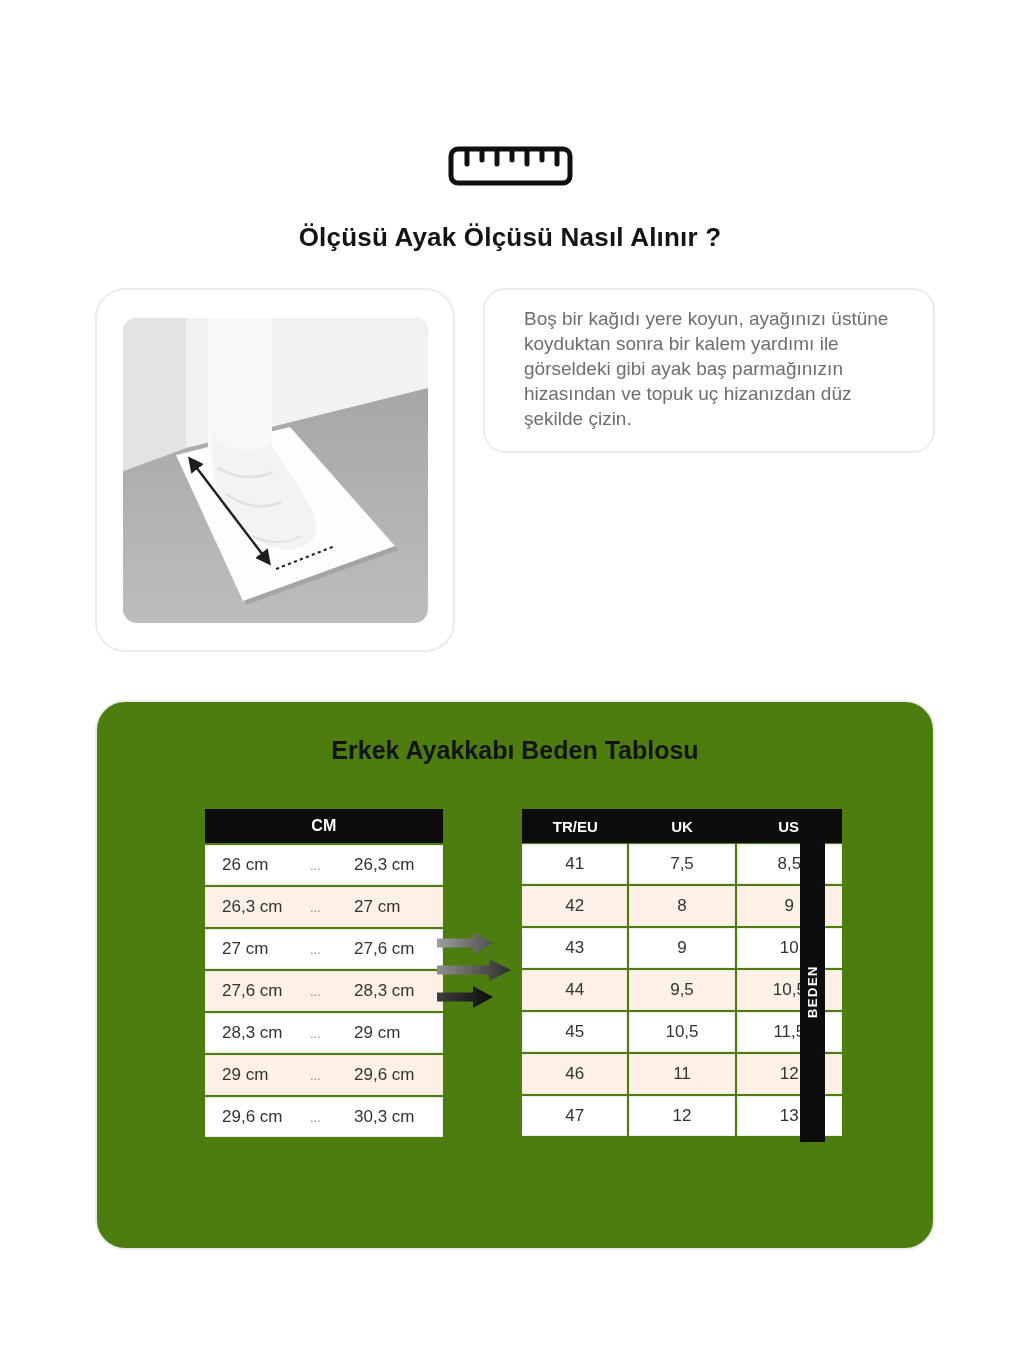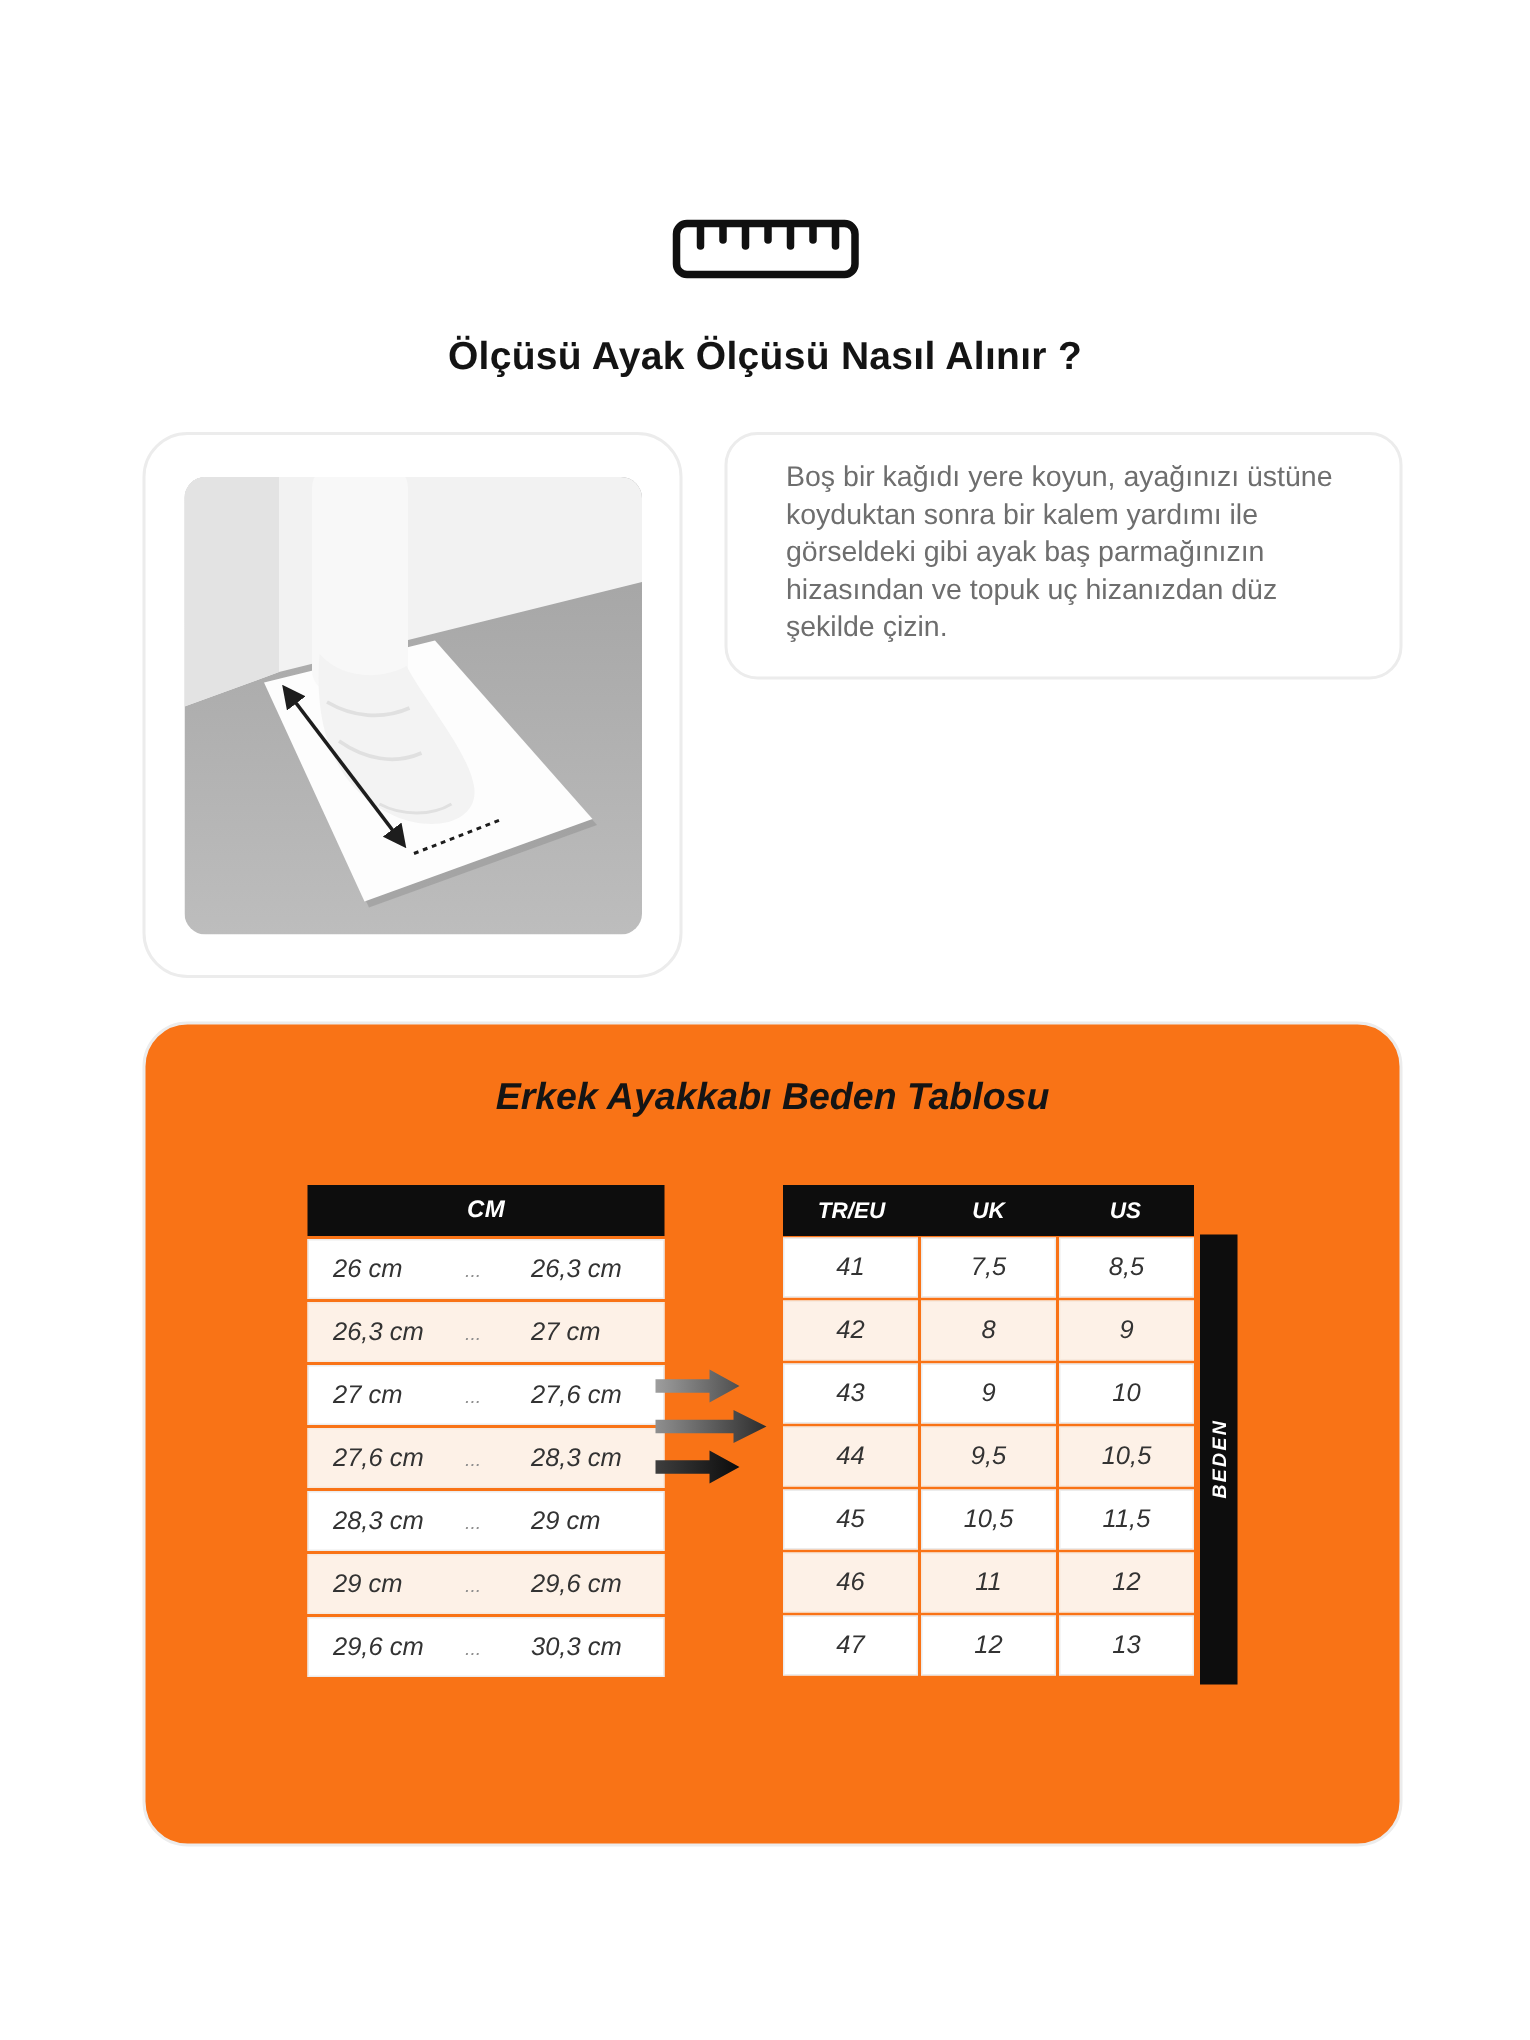--- a/index.html
+++ b/index.html
@@ -21,39 +21,39 @@
   }
   .photo { width:305px; height:305px; border-radius:14px; overflow:hidden; display:block; }
   .right-col { flex:1; display:flex; flex-direction:column; gap:14px; }
   .info-card {
     border:2px solid #ececec; border-radius:22px; background:#fff;
     padding:16px 39px; color:#6e6e6e; font-size:19px; line-height:25px;
   }
   .info-card.c1 { height:165px; }
   .info-card.c2 { height:185px; display:flex; align-items:center; }
   .big-card {
-    position:relative; margin:29px 85px 0 95px; height:550px;
-    border:2px solid #ececec; border-radius:30px; background:#f97316; padding-top:34px;font-style:italic;
+    position:relative; margin:48px 85px 0 95px; height:550px;
+    border:2px solid #ececec; border-radius:30px; background:#4d7c0f; padding-top:34px;
   }
   .table-title { text-align:center; font-size:25px; font-weight:bold; color:#141414; }
   .cm-table { position:absolute; left:108px; top:107px; width:238px; }
   .cm-header {
     background:#0d0d0d; color:#fff; height:34px;
     display:flex; align-items:center; justify-content:center;
     font-size:16px; font-weight:bold; letter-spacing:.3px;
   }
   .cm-row {
     display:grid; grid-template-columns:1fr 44px 1fr; align-items:center;
     height:40px; margin-top:2px; background:#fff; border:1px solid #ececec;
     font-size:17px; color:#333;padding-left:16px;
   }
   .cm-row.alt { background:#fdf1e7; border-color:#f7e9dd; }
   .cm-row .dots { color:#8f8f8f; font-size:13px; }
   .arrows-wrap { position:absolute; left:338px; top:228px; }
-  .sz-table { position:absolute; left:425px; top:107px; width:274px;border-radius:12px; }
+  .sz-table { position:absolute; left:425px; top:107px; width:320px;border-radius:12px; }
   .sz-header {
     display:grid; grid-template-columns:1fr 1fr 1fr; background:#0d0d0d; color:#fff;
     height:34px; align-items:center; text-align:center; font-size:15px; font-weight:bold;
   }
   .sz-grid { display:grid; grid-template-columns:1fr 1fr 1fr; gap:2px; margin-top:1px; }
   .sz-cell {
     height:40px; display:flex; align-items:center; justify-content:center;
     border:1px solid #ececec; background:#fff; font-size:17px; color:#333;
   }
   .sz-cell.alt { background:#fdf1e7; border-color:#f7e9dd; }

